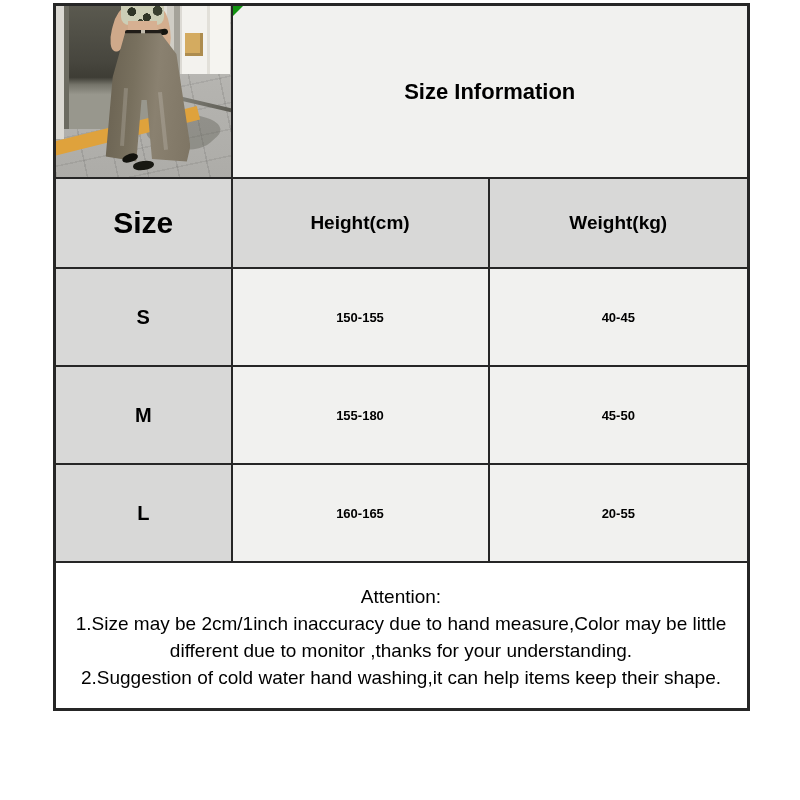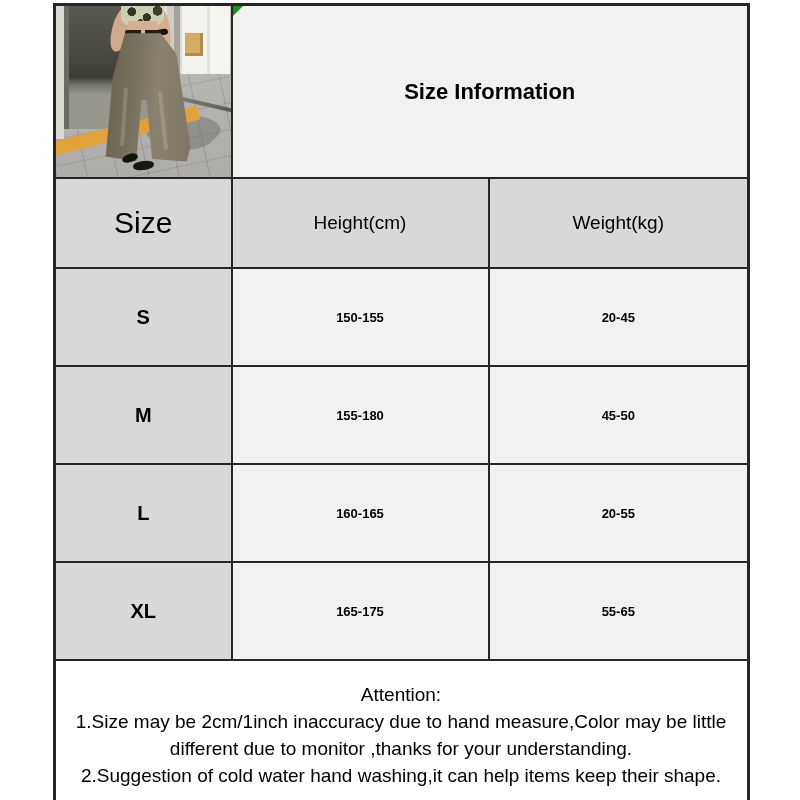--- a/index.html
+++ b/index.html
@@ -34,21 +34,21 @@
     font-size: 22px;
   }
   .corner-marker {
     position: absolute; top: 0; left: 0;
     width: 0; height: 0;
     border-top: 10px solid var(--marker-green, #129312);
     border-right: 10px solid transparent;
   }
 
   
-  tr.r-head td { height: 86px; background: var(--head-bg, #d8d8d7); font-weight: normal; font-size: 19px; }
+  tr.r-head td { height: 86px; background: var(--head-bg, #d8d8d7); font-weight: bold; font-size: 19px; }
   tr.r-head td.size-col { font-size: 30px; }
 
   
   tr.r-data td { height: 94px; background: var(--cell-bg, #f1f1ef); font-weight: bold; font-size: 13px; }
   tr.r-data td.size-col { background: var(--head-bg, #d8d8d7); font-size: 20px; }
 
   
   td.note-cell {
     height: 142px;
     background: var(--note-bg, #ffffff);
@@ -158,36 +158,31 @@
         </td>
       </tr>
       <tr class="r-head">
         <td class="size-col">Size</td>
         <td>Height(cm)</td>
         <td>Weight(kg)</td>
       </tr>
       <tr class="r-data">
         <td class="size-col">S</td>
         <td>150-155</td>
-        <td>20-45</td>
+        <td>40-45</td>
       </tr>
       <tr class="r-data">
         <td class="size-col">M</td>
         <td>155-180</td>
         <td>45-50</td>
       </tr>
       <tr class="r-data">
         <td class="size-col">L</td>
         <td>160-165</td>
         <td>20-55</td>
-      </tr>
-      <tr class="r-data">
-        <td class="size-col">XL</td>
-        <td>165-175</td>
-        <td>55-65</td>
       </tr>
       <tr>
         <td class="note-cell" colspan="3">
           <div>Attention:</div>
           <div>1.Size may be 2cm/1inch inaccuracy due to hand measure,Color may be little</div>
           <div>different due to monitor ,thanks for your understanding.</div>
           <div>2.Suggestion of cold water hand washing,it can help items keep their shape.</div>
         </td>
       </tr>
     </tbody>

